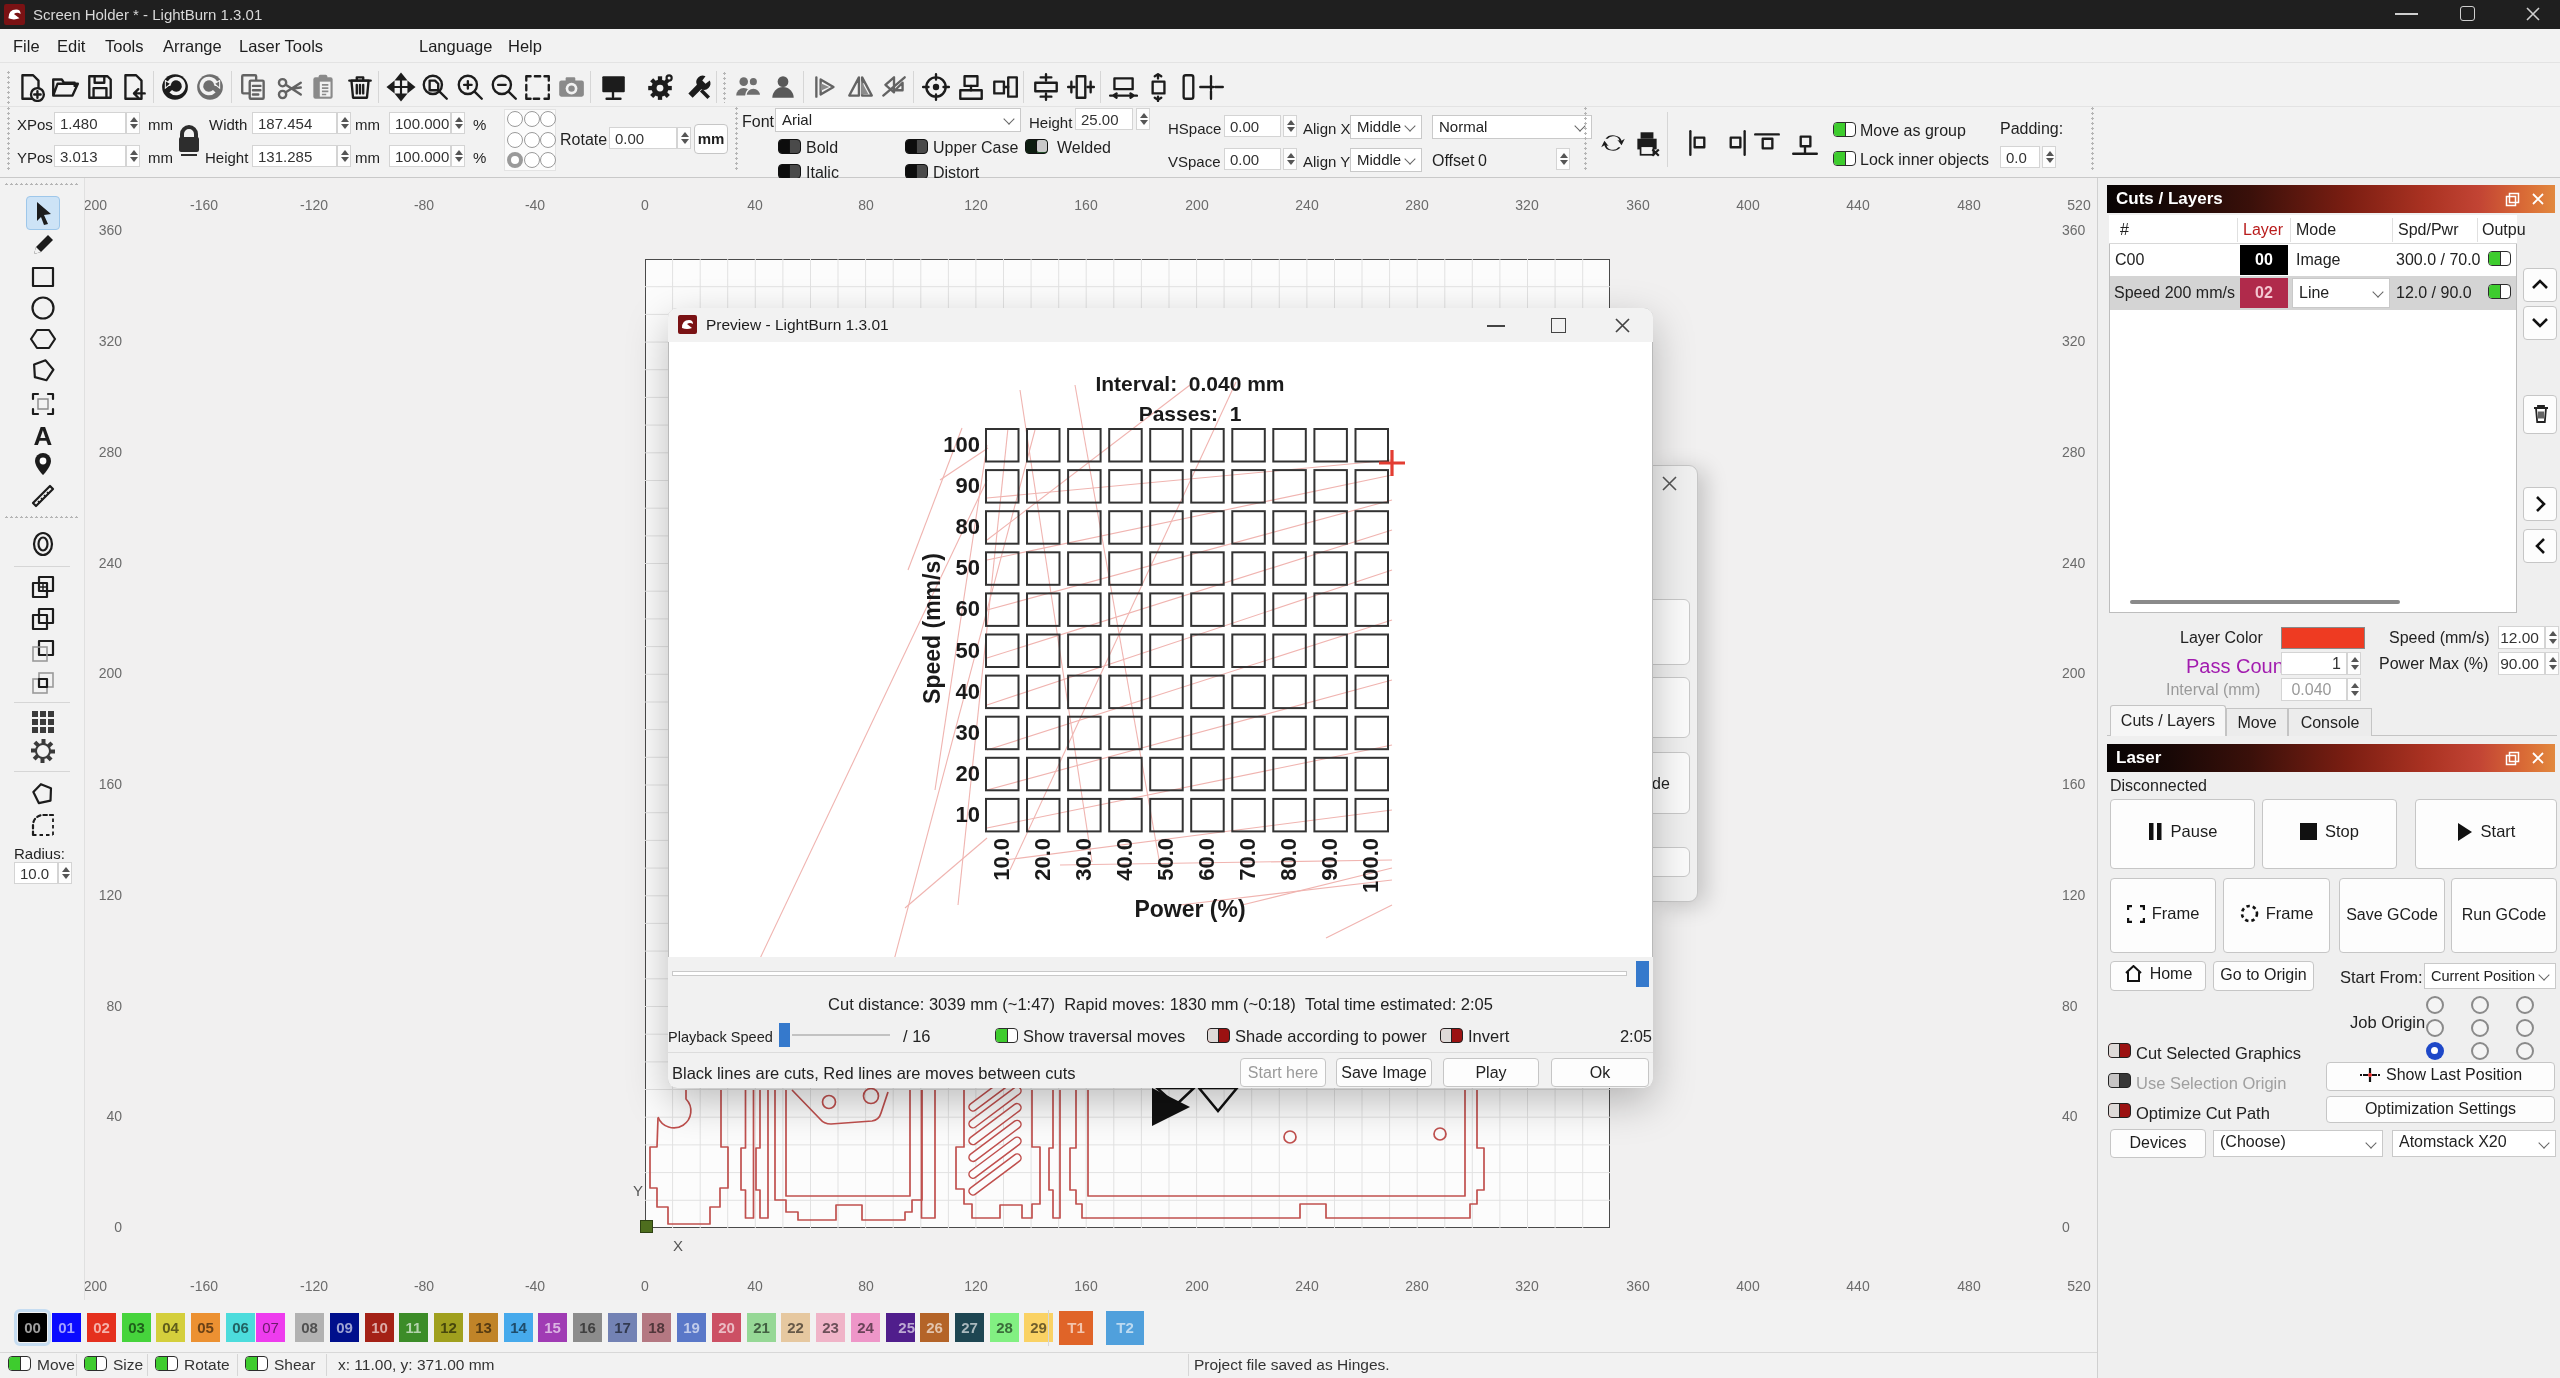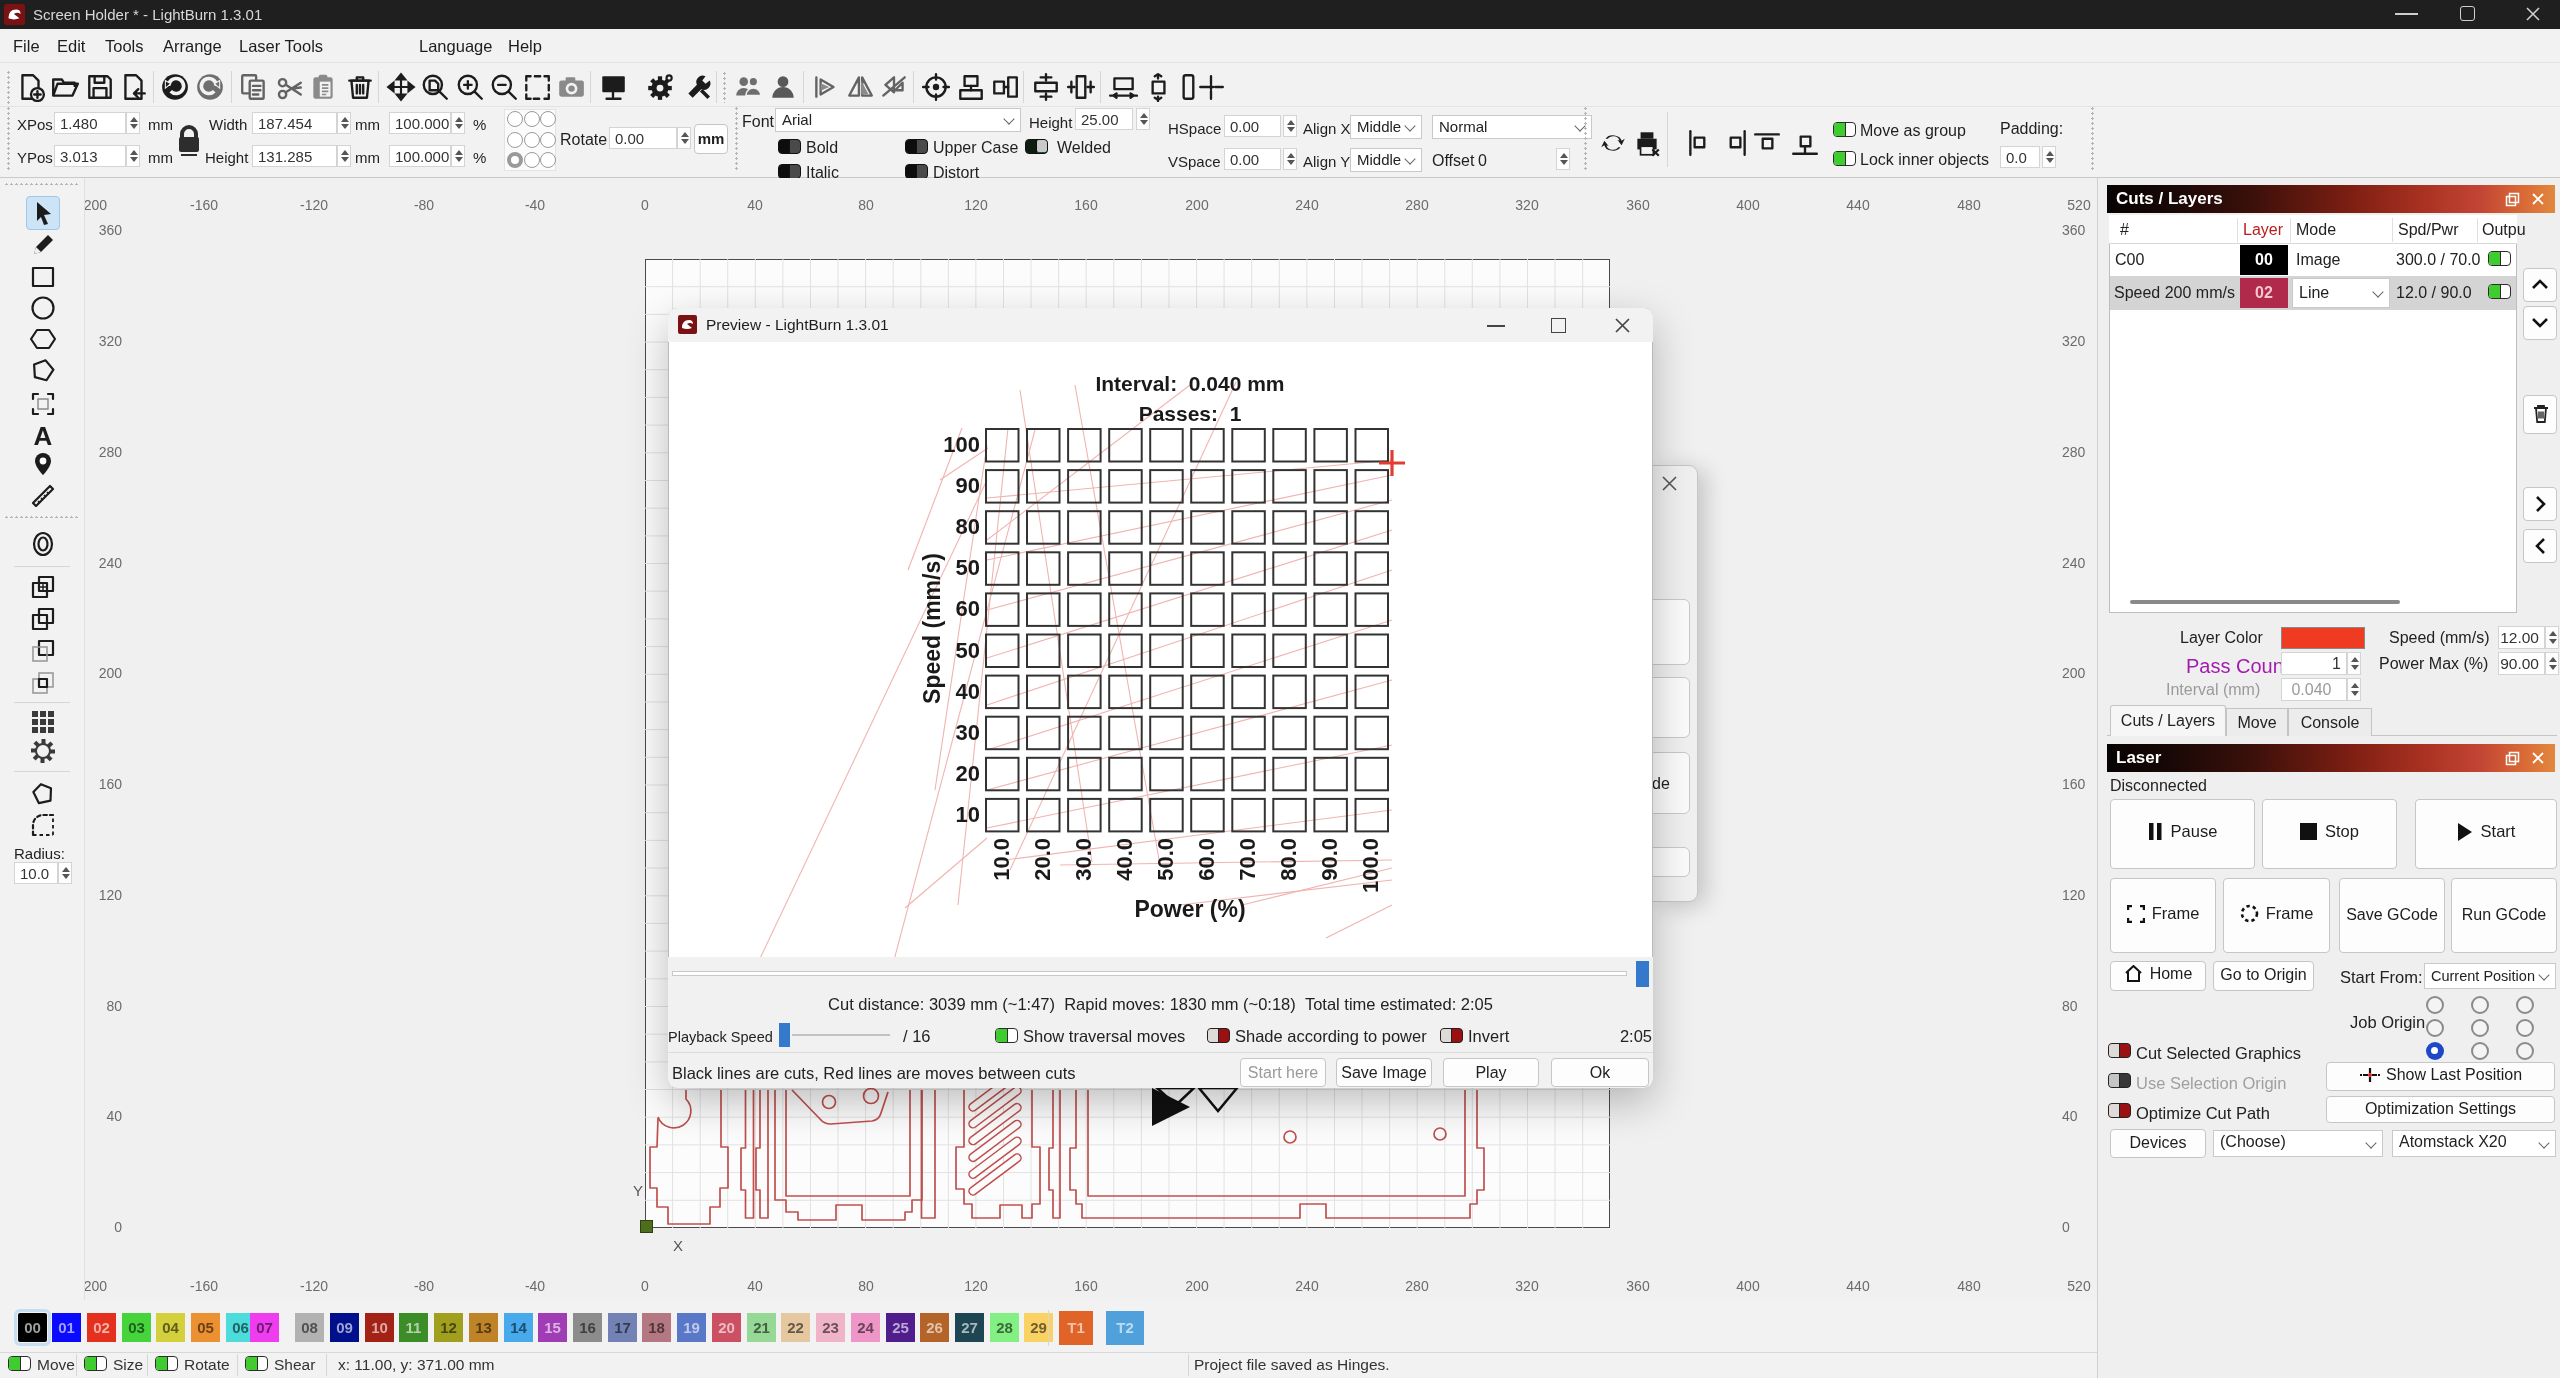--- a/index.html
+++ b/index.html
@@ -597,39 +597,39 @@
 <div class="fld" style="left:14px;top:862px;width:44px;height:22px;font-size:15px;">10.0</div>
 <div class="spin" style="left:58px;top:862px;height:22px;"></div>
 <div class="abs" style="left:0;top:1300px;width:2097px;height:52px;background:#f2f2f2;"></div>
 <div class="abs" style="left:18px;top:1313px;width:29px;height:29px;background:#000000;outline:3px solid #c6ddf2;outline-offset:1px;border-radius:2px;color:#9e9e9e;font-size:15px;font-weight:bold;text-align:center;line-height:29px;">00</div>
 <div class="abs" style="left:52px;top:1313px;width:29px;height:29px;background:#0a0aff;color:#a1a1ff;font-size:15px;font-weight:bold;text-align:center;line-height:29px;">01</div>
 <div class="abs" style="left:87px;top:1313px;width:29px;height:29px;background:#e5301e;color:#f5b0a9;font-size:15px;font-weight:bold;text-align:center;line-height:29px;">02</div>
 <div class="abs" style="left:122px;top:1313px;width:29px;height:29px;background:#46d43c;color:#1f5f1b;font-size:15px;font-weight:bold;text-align:center;line-height:29px;">03</div>
 <div class="abs" style="left:156px;top:1313px;width:29px;height:29px;background:#d4cf3c;color:#5f5d1b;font-size:15px;font-weight:bold;text-align:center;line-height:29px;">04</div>
 <div class="abs" style="left:191px;top:1313px;width:29px;height:29px;background:#ec9132;color:#6a4116;font-size:15px;font-weight:bold;text-align:center;line-height:29px;">05</div>
 <div class="abs" style="left:226px;top:1313px;width:29px;height:29px;background:#4cdcdc;color:#226262;font-size:15px;font-weight:bold;text-align:center;line-height:29px;">06</div>
-<div class="abs" style="left:250px;top:1313px;width:29px;height:29px;background:#ee3cee;color:#6b1b6b;font-size:15px;font-weight:bold;text-align:center;line-height:29px;">07</div>
+<div class="abs" style="left:256px;top:1313px;width:29px;height:29px;background:#ee3cee;color:#6b1b6b;font-size:15px;font-weight:normal;text-align:center;line-height:29px;">07</div>
 <div class="abs" style="left:295px;top:1313px;width:29px;height:29px;background:#b2b2b2;color:#505050;font-size:15px;font-weight:bold;text-align:center;line-height:29px;">08</div>
 <div class="abs" style="left:330px;top:1313px;width:29px;height:29px;background:#000f8c;color:#9ea3d3;font-size:15px;font-weight:bold;text-align:center;line-height:29px;">09</div>
 <div class="abs" style="left:365px;top:1313px;width:29px;height:29px;background:#a42116;color:#dcaaa6;font-size:15px;font-weight:bold;text-align:center;line-height:29px;">10</div>
 <div class="abs" style="left:399px;top:1313px;width:29px;height:29px;background:#3c8c28;color:#b4d3ad;font-size:15px;font-weight:bold;text-align:center;line-height:29px;">11</div>
 <div class="abs" style="left:434px;top:1313px;width:29px;height:29px;background:#a0a01e;color:#48480d;font-size:15px;font-weight:bold;text-align:center;line-height:29px;">12</div>
 <div class="abs" style="left:469px;top:1313px;width:29px;height:29px;background:#c08428;color:#563b12;font-size:15px;font-weight:bold;text-align:center;line-height:29px;">13</div>
 <div class="abs" style="left:504px;top:1313px;width:29px;height:29px;background:#46aaec;color:#1f4c6a;font-size:15px;font-weight:bold;text-align:center;line-height:29px;">14</div>
 <div class="abs" style="left:538px;top:1313px;width:29px;height:29px;background:#a03cb4;color:#dab4e2;font-size:15px;font-weight:bold;text-align:center;line-height:29px;">15</div>
 <div class="abs" style="left:573px;top:1313px;width:29px;height:29px;background:#8c8c8c;color:#3f3f3f;font-size:15px;font-weight:bold;text-align:center;line-height:29px;">16</div>
 <div class="abs" style="left:608px;top:1313px;width:29px;height:29px;background:#7382b4;color:#333a50;font-size:15px;font-weight:bold;text-align:center;line-height:29px;">17</div>
 <div class="abs" style="left:642px;top:1313px;width:29px;height:29px;background:#b47882;color:#50363a;font-size:15px;font-weight:bold;text-align:center;line-height:29px;">18</div>
 <div class="abs" style="left:677px;top:1313px;width:29px;height:29px;background:#5a78c8;color:#c0cbea;font-size:15px;font-weight:bold;text-align:center;line-height:29px;">19</div>
 <div class="abs" style="left:712px;top:1313px;width:29px;height:29px;background:#cc5064;color:#ebbcc4;font-size:15px;font-weight:bold;text-align:center;line-height:29px;">20</div>
 <div class="abs" style="left:747px;top:1313px;width:29px;height:29px;background:#96d896;color:#436143;font-size:15px;font-weight:bold;text-align:center;line-height:29px;">21</div>
 <div class="abs" style="left:781px;top:1313px;width:29px;height:29px;background:#e6c8a0;color:#675948;font-size:15px;font-weight:bold;text-align:center;line-height:29px;">22</div>
 <div class="abs" style="left:816px;top:1313px;width:29px;height:29px;background:#f0b4c8;color:#6c5059;font-size:15px;font-weight:bold;text-align:center;line-height:29px;">23</div>
 <div class="abs" style="left:851px;top:1313px;width:29px;height:29px;background:#ee96c8;color:#6b4359;font-size:15px;font-weight:bold;text-align:center;line-height:29px;">24</div>
-<div class="abs" style="left:886px;top:1313px;width:29px;height:29px;background:#501e8c;color:#bca9d3;font-size:15px;font-weight:bold;text-align:center;line-height:29px;">25</div>
+<div class="abs" style="left:886px;top:1313px;width:29px;height:29px;background:#501e8c;color:#bca9d3;font-size:15px;font-weight:bold;text-align:right;line-height:29px;">25</div>
 <div class="abs" style="left:920px;top:1313px;width:29px;height:29px;background:#b46428;color:#e2c4ad;font-size:15px;font-weight:bold;text-align:center;line-height:29px;">26</div>
 <div class="abs" style="left:955px;top:1313px;width:29px;height:29px;background:#1e4652;color:#a9b8bd;font-size:15px;font-weight:bold;text-align:center;line-height:29px;">27</div>
 <div class="abs" style="left:990px;top:1313px;width:29px;height:29px;background:#82f082;color:#3a6c3a;font-size:15px;font-weight:bold;text-align:center;line-height:29px;">28</div>
 <div class="abs" style="left:1024px;top:1313px;width:29px;height:29px;background:#fad264;color:#705e2c;font-size:15px;font-weight:bold;text-align:center;line-height:29px;">29</div>
 <div class="sep" style="left:1048px;top:1310px;width:1px;height:36px;"></div>
 <div class="abs" style="left:1059px;top:1311px;width:34px;height:34px;background:#e06428;color:#f3c4ad;font-size:15px;font-weight:bold;text-align:center;line-height:34px;">T1</div>
 <div class="abs" style="left:1106px;top:1311px;width:38px;height:34px;background:#50a0dc;color:#bcdaf1;font-size:15px;font-weight:bold;text-align:center;line-height:34px;">T2</div>
 <div class="abs" style="left:0;top:1352px;width:2560px;height:26px;background:#f2f2f2;border-top:1px solid #d8d8d8;"></div>
 <div class="tgl" style="left:8px;top:1356px;">
     <i></i>

